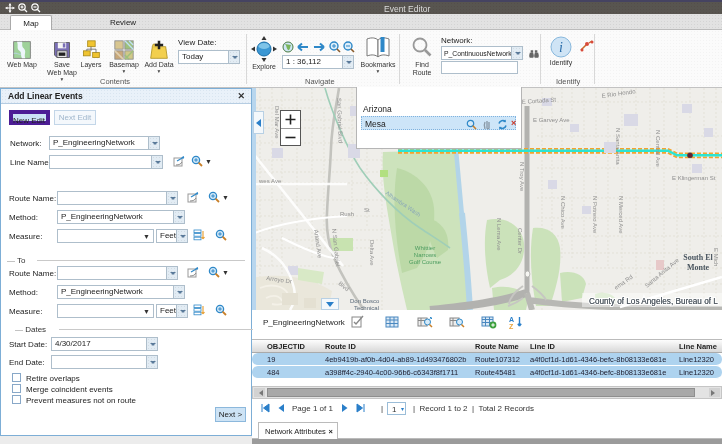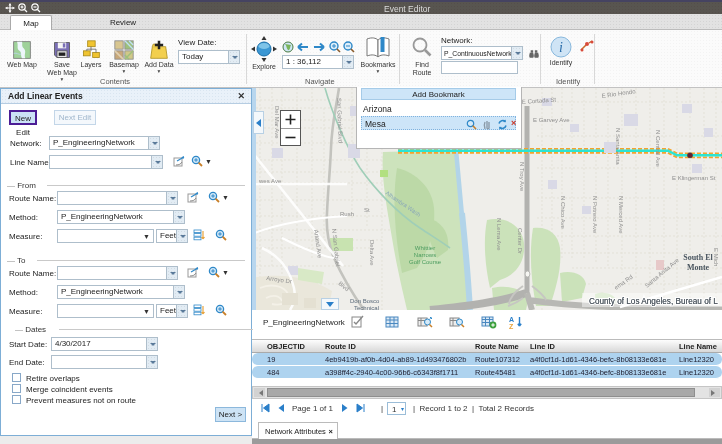--- a/index.html
+++ b/index.html
@@ -366,21 +366,20 @@
 </div>
 
 <div class="abs" style="left:253px;top:111px;width:11px;height:23px;background:#f4f8fb;border:1px solid #b8d0e4;z-index:3;">
   <div style="position:absolute;left:2px;top:7px;border:4px solid transparent;border-right:5px solid #2a7fc9;border-left:none;"></div>
 </div>
 <div class="abs" style="left:321px;top:298px;width:18px;height:12px;background:#f4f8fb;border:1px solid #b8d0e4;z-index:3;">
   <div style="position:absolute;left:4px;top:3px;border:4px solid transparent;border-top:5px solid #2a7fc9;border-bottom:none;"></div>
 </div>
 
 <div id="bkdrop" class="abs">
-  <div class="abs" style="left:4px;top:1px;width:155px;height:12px;background:#cde5f8;border:1px solid #a5cbe8;text-align:center;line-height:11px;font-size:8px;color:#222;">Add Bookmark</div>
   <div class="abs" style="left:6px;top:17px;font-size:8.5px;color:#222;">Arizona</div>
   <div class="abs" style="left:4px;top:29px;width:155px;height:14px;background:#cde5f8;border:1px dotted #7fb2de;">
     <span class="abs" style="left:3px;top:2px;font-size:8.5px;color:#222;">Mesa</span>
     <svg class="abs" style="left:104px;top:2px" width="11" height="11" viewBox="0 0 11 11">
           <circle cx="4.5" cy="4.5" r="3.2" fill="#d6eaf8" stroke="#2e88c8" stroke-width="1.2"></circle>
           <path d="M6.8 6.8 L10 10" stroke="#c87f28" stroke-width="1.6"></path>
         </svg>
     <svg class="abs" style="left:120px;top:2px" width="11" height="11" viewBox="0 0 11 11">
           <path d="M3 10 C2 7 2 5 3 3 M5 9 V2 M7 9 V3 M5 9 C5 10 7 10 7 9" stroke="#8a9aa8" stroke-width="1.4" fill="none"></path>
         </svg>
@@ -489,21 +488,21 @@
   <div class="abs" style="left:0;top:129px;width:470px;height:5px;background:#9b9b9b;"></div>
 </div>
 
 <div class="abs" style="left:0;top:436px;width:252px;height:8px;background:#ececec;z-index:31;"></div>
 <div id="panel" class="abs">
   <div id="panelhead">
         <span class="t">Add Linear Events</span>
         <span class="x">✕</span>
       </div>
 
-  <div class="abs" style="left:8px;top:21px;width:28px;height:15px;background:#cbe2f6;border:2px solid #4c1d95;text-align:center;line-height:14px;font-size:8px;color:#222;">New Edit</div>
+  <div class="abs" style="left:8px;top:21px;width:41px;height:15px;background:#cbe2f6;border:4px solid #4c1d95;text-align:left;line-height:14px;font-size:8px;color:#222;">New Edit</div>
   <div class="abs" style="left:53px;top:21px;width:42px;height:15px;background:#f4f8fc;border:1px solid #c3d6e8;text-align:center;line-height:14px;font-size:8px;color:#9fb6cc;">Next Edit</div>
 
   <div class="flabel" style="left:9px;top:50px;">Network:</div>
   <div class="combo" style="left:48px;top:47px;width:111px;height:14px;">
         <span class="txt">P_EngineeringNetwork</span>
         <span class="btn"></span>
       </div>
 
   <div class="flabel" style="left:9px;top:69px;">Line Name:</div>
   <div class="combo" style="left:48px;top:66px;width:114px;height:14px;">
@@ -515,21 +514,20 @@
         <path d="M11 1 L8.3 2.2 L10.5 4 Z" fill="#2e88c8"></path>
         <path d="M3 10 C6 10 8 9 9 7" stroke="#888" fill="none"></path>
       </svg>
   <svg class="mag-ico abs" style="left:190px;top:66px" width="13" height="13" viewBox="0 0 13 13">
         <circle cx="5" cy="5" r="3.6" fill="#d6eaf8" stroke="#2e88c8" stroke-width="1.3"></circle>
         <path d="M7.6 7.6 L11 11" stroke="#c87f28" stroke-width="1.8"></path>
         <path d="M3.2 5 H6.8 M5 3.2 V6.8" stroke="#2e88c8" stroke-width="1"></path>
       </svg>
   <div class="abs" style="left:204px;top:69px;font-size:7px;color:#333">▼</div>
 
-  <div class="fsep" style="top:92px;"><span style="color:#888">—</span> From <span class="ln" style="left:40px;right:0;"></span></div>
 
   <div class="flabel" style="left:8px;top:105px;">Route Name:</div>
   <div class="combo" style="left:56px;top:102px;width:121px;height:14px;">
         <span class="btn"></span>
       </div>
   <svg class="sel-ico abs" style="left:186px;top:102px" width="13" height="13" viewBox="0 0 13 13">
         <rect x="1" y="3" width="8" height="8" fill="none" stroke="#999" stroke-width="1"></rect>
         <path d="M4 6 L11 2" stroke="#2e88c8" stroke-width="1.3" fill="none"></path>
         <path d="M11 1 L8.3 2.2 L10.5 4 Z" fill="#2e88c8"></path>
         <path d="M3 10 C6 10 8 9 9 7" stroke="#888" fill="none"></path>

